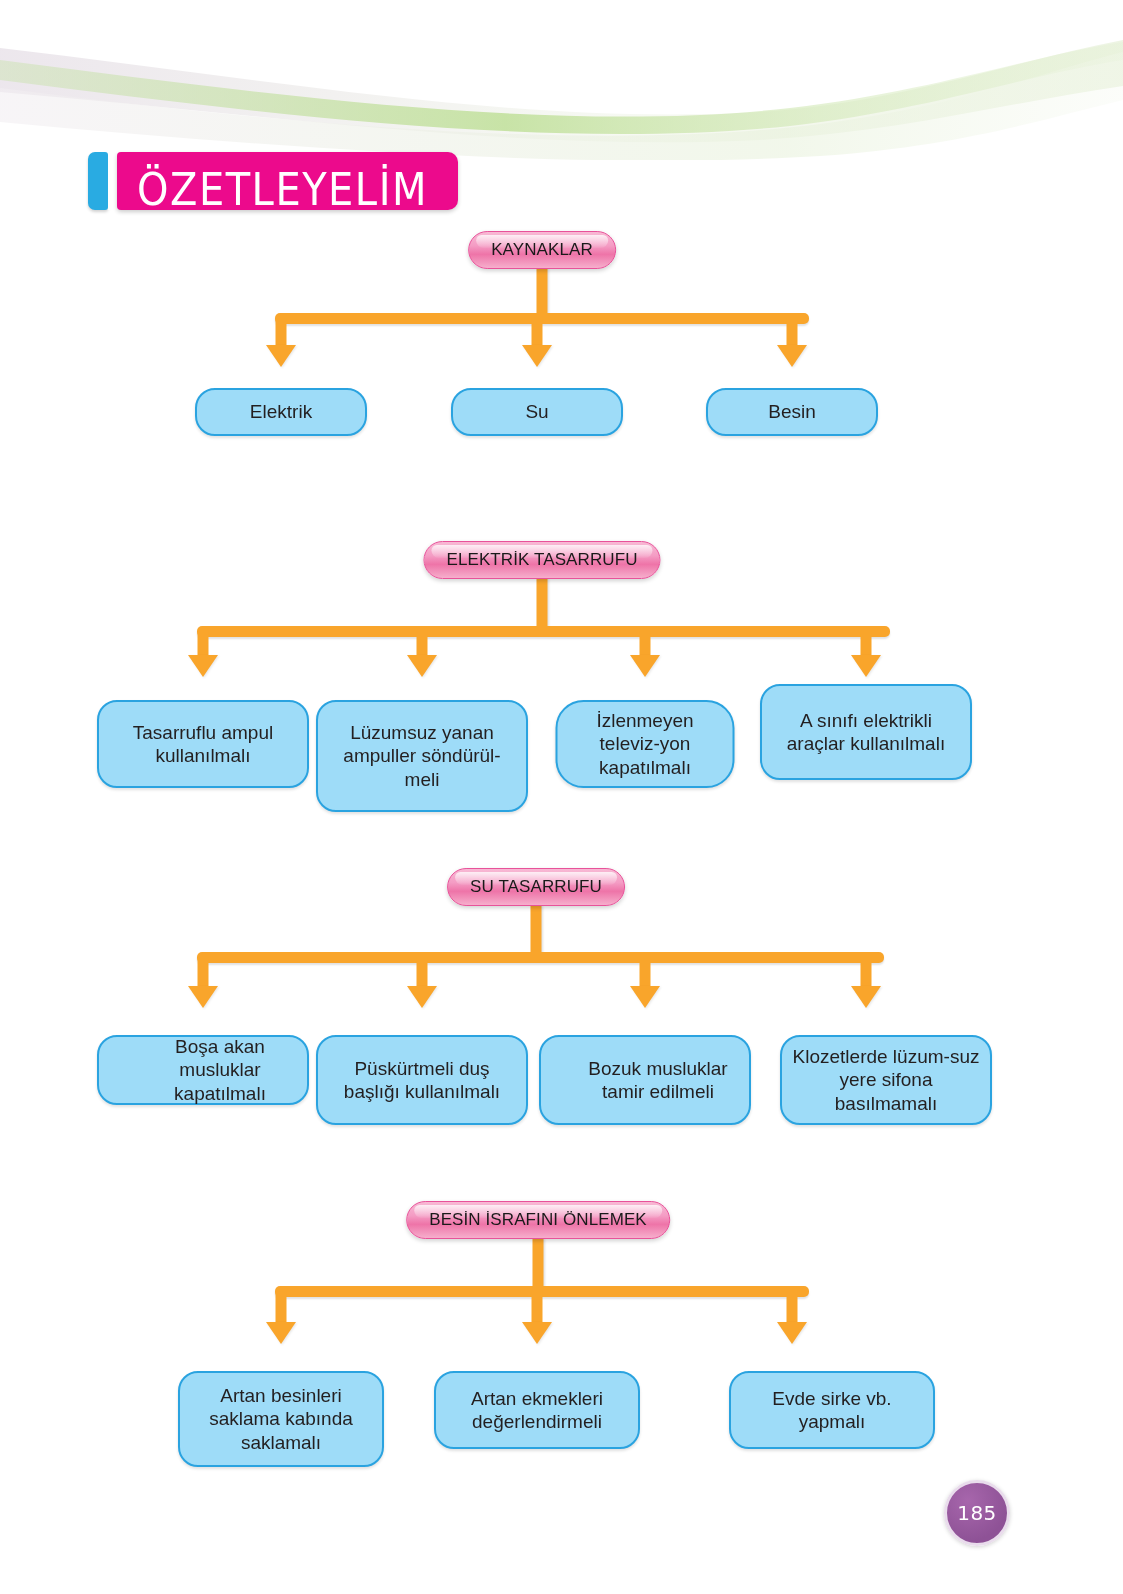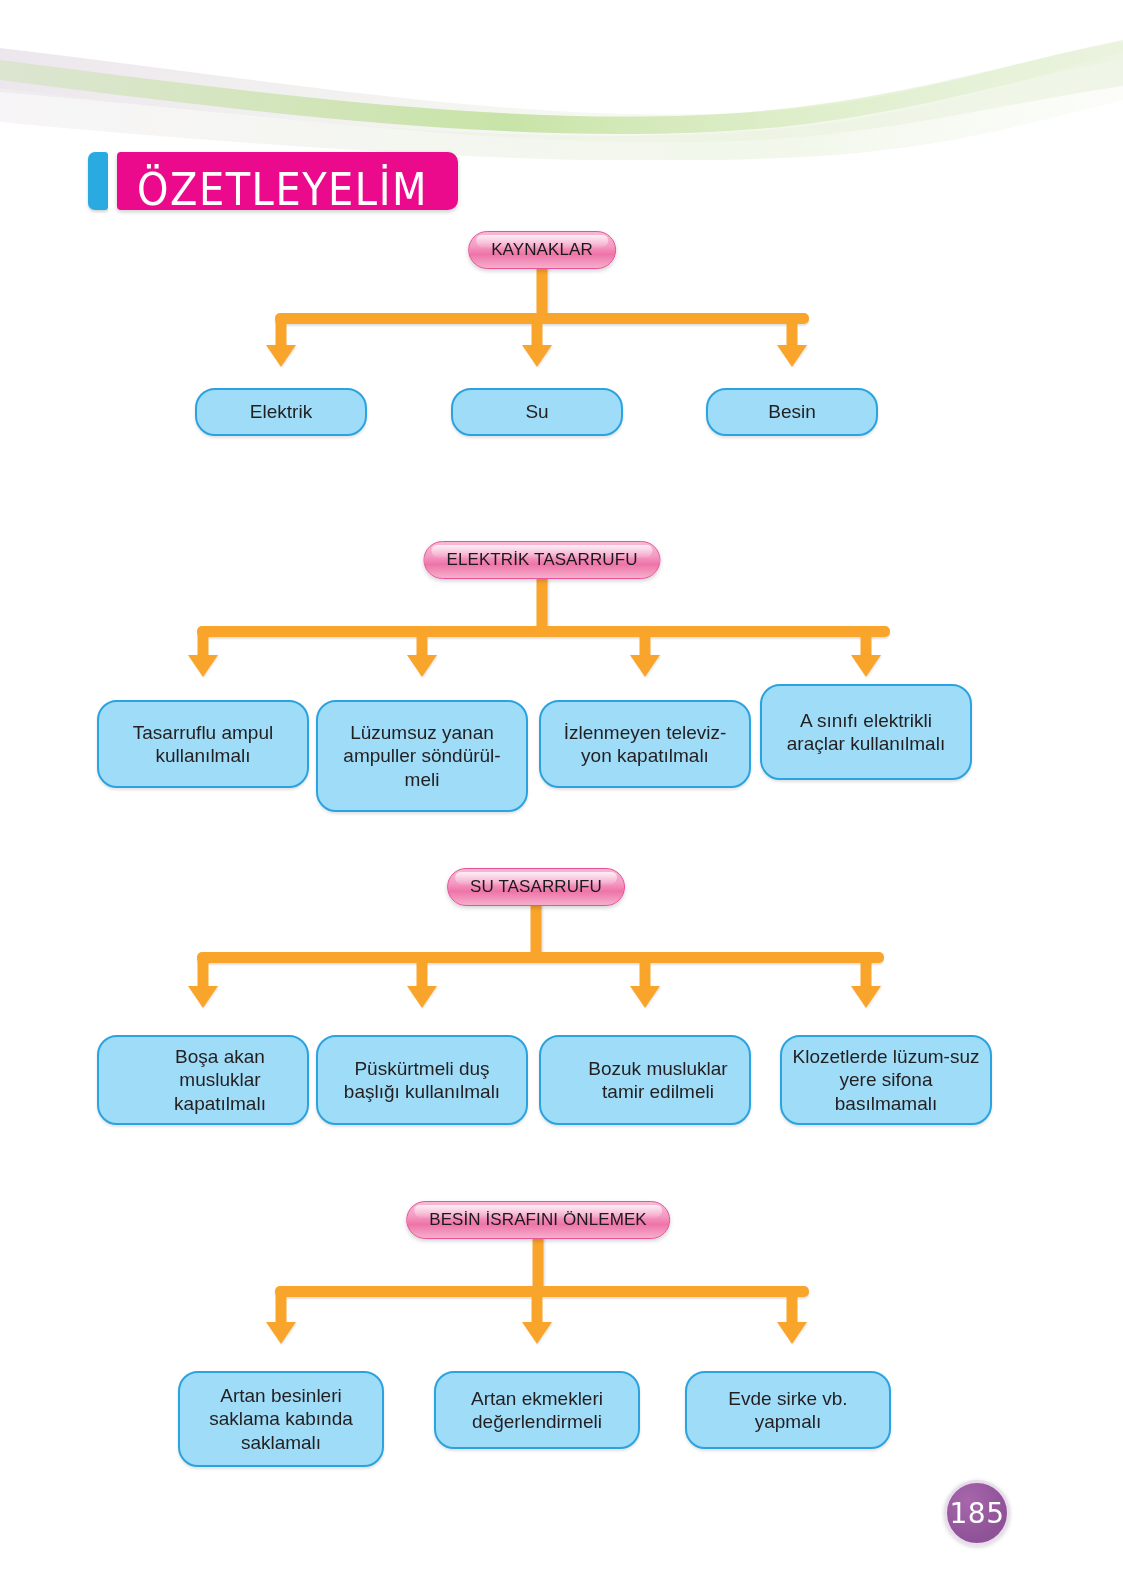--- a/index.html
+++ b/index.html
@@ -160,21 +160,21 @@
     border-radius: 50%;
     background: radial-gradient(circle at 35% 30%, #A766AC, #8E5296 70%);
     border: 3px solid #E9DCEC;
     display: flex;
     align-items: center;
     justify-content: center;
     box-shadow: 0 1px 4px rgba(0,0,0,0.18);
   }
   .page-badge span {
     color: #ffffff;
-    font-size: 28px;
+    font-size: 20px;
     letter-spacing: 0.5px;
     font-family: "DejaVu Sans", sans-serif;
   }
 </style>
 </head>
 <body>
 
 <svg class="top-wave" viewBox="0 0 1123 160" preserveAspectRatio="none">
   <defs>
     <linearGradient id="g1" x1="0" y1="0" x2="1" y2="0">
@@ -244,21 +244,21 @@
   <div class="arrow-head" style="left:645px; top:655px;"></div>
   <div class="arrow-stem" style="left:866px; top:631px; height:25px;"></div>
   <div class="arrow-head" style="left:866px; top:655px;"></div>
 
   <div class="node" style="left:203px; top:700px; width:212px; height:88px;">
     <span>Tasarruflu ampul kullanılmalı</span>
   </div>
   <div class="node" style="left:422px; top:700px; width:212px; height:112px;">
     <span>Lüzumsuz yanan ampuller söndürül-meli</span>
   </div>
-  <div class="node" style="left:645px; top:700px; width:212px; height:88px;">
+  <div class="node" style="left:645px; top:700px; width:179px; height:88px;border-radius:28px;">
     <span>İzlenmeyen televiz-yon kapatılmalı</span>
   </div>
   <div class="node" style="left:866px; top:684px; width:212px; height:96px;">
     <span>A sınıfı elektrikli araçlar kullanılmalı</span>
   </div>
 </div>
 
 <div class="section">
   <div class="pill" style="left:536px; top:868px;">
     <span>SU TASARRUFU</span>
@@ -267,21 +267,21 @@
   <div class="conn-h" style="left:197px; top:952px; width:687px;"></div>
   <div class="arrow-stem" style="left:203px; top:957px; height:30px;"></div>
   <div class="arrow-head" style="left:203px; top:986px;"></div>
   <div class="arrow-stem" style="left:422px; top:957px; height:30px;"></div>
   <div class="arrow-head" style="left:422px; top:986px;"></div>
   <div class="arrow-stem" style="left:645px; top:957px; height:30px;"></div>
   <div class="arrow-head" style="left:645px; top:986px;"></div>
   <div class="arrow-stem" style="left:866px; top:957px; height:30px;"></div>
   <div class="arrow-head" style="left:866px; top:986px;"></div>
 
-  <div class="node" style="left:203px; top:1035px; width:212px; height:90px;padding-left:44px;">
+  <div class="node" style="left:203px; top:1035px; width:212px; height:70px;padding-left:44px;">
     <span>Boşa akan musluklar kapatılmalı</span>
   </div>
   <div class="node" style="left:422px; top:1035px; width:212px; height:90px;">
     <span>Püskürtmeli duş başlığı kullanılmalı</span>
   </div>
   <div class="node" style="left:645px; top:1035px; width:212px; height:90px;padding-left:36px;">
     <span>Bozuk musluklar tamir edilmeli</span>
   </div>
   <div class="node" style="left:866px; top:1035px; width:212px; height:90px;margin-left:20px;">
     <span>Klozetlerde lüzum-suz yere sifona basılmamalı</span>
@@ -300,20 +300,20 @@
   <div class="arrow-head" style="left:537px; top:1322px;"></div>
   <div class="arrow-stem" style="left:792px; top:1291px; height:32px;"></div>
   <div class="arrow-head" style="left:792px; top:1322px;"></div>
 
   <div class="node" style="left:281px; top:1371px; width:206px; height:96px;">
     <span>Artan besinleri saklama kabında saklamalı</span>
   </div>
   <div class="node" style="left:537px; top:1371px; width:206px; height:78px;">
     <span>Artan ekmekleri değerlendirmeli</span>
   </div>
-  <div class="node" style="left:788px; top:1371px; width:206px; height:78px;">
+  <div class="node" style="left:832px; top:1371px; width:206px; height:78px;">
     <span>Evde sirke vb. yapmalı</span>
   </div>
 </div>
 
 <div class="page-badge">
   <span>185</span>
 </div>
 
 </body></html>

